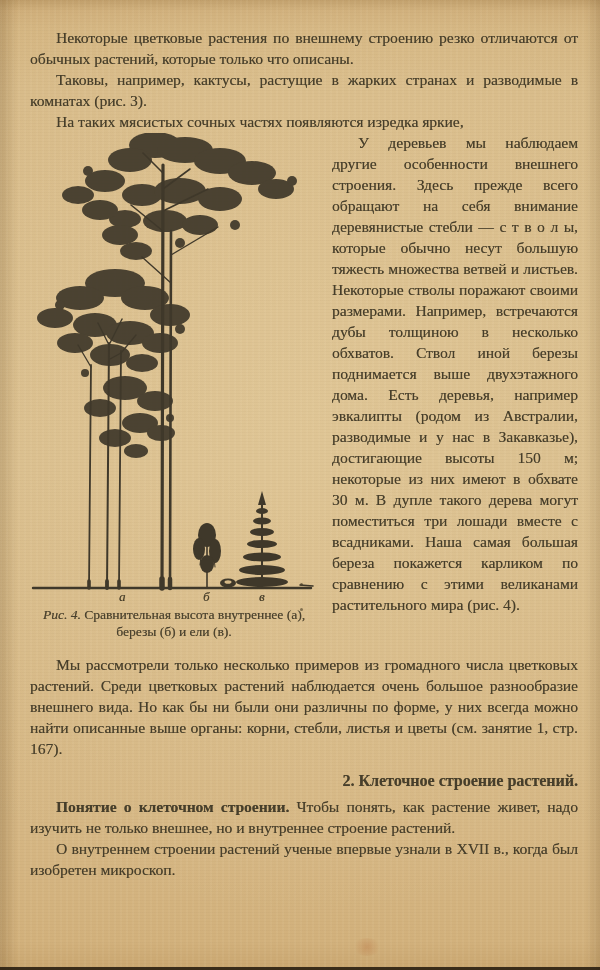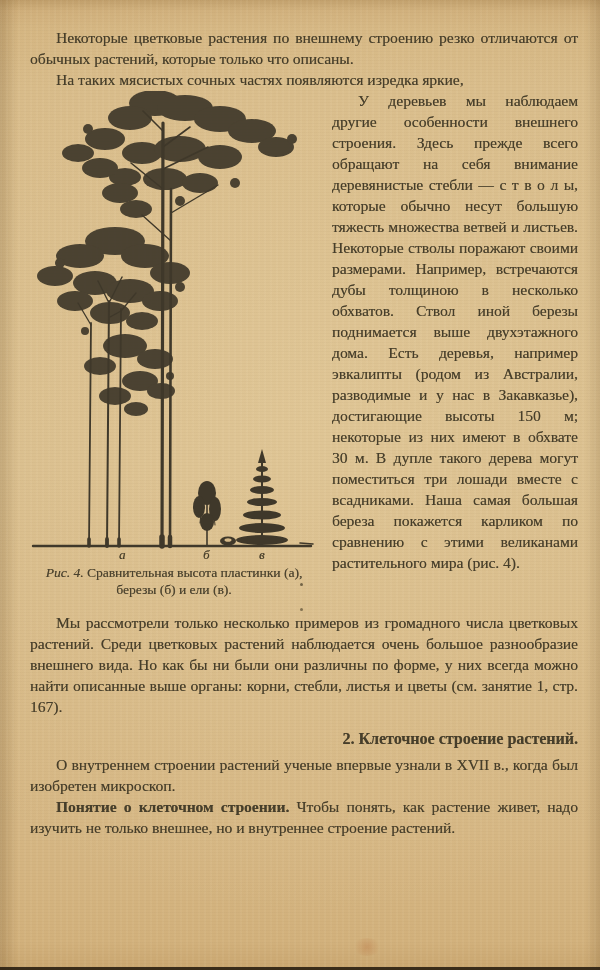--- a/index.html
+++ b/index.html
@@ -61,20 +61,21 @@
   .speck-a{position:absolute;left:300px;top:583px;width:3px;height:3px;border-radius:50%;background:rgba(70,60,38,.7);}
   .speck-b{position:absolute;left:300px;top:608px;width:3px;height:3px;border-radius:50%;background:rgba(70,60,38,.6);}
 </style>
 </head>
 <body>
 
 <div class="page">
   <div class="content">
 
     <p>Некоторые цветковые растения по внешнему строению резко отличаются от обычных растений, которые только что описаны.</p>
+    <p>Таковы, например, кактусы, растущие в жарких странах и разводимые в комнатах (рис. 3).</p>
 
     <p><span>На таких мясистых сочных частях появляются изредка яркие, </span><span class="fig">
       <svg width="292" height="470" viewBox="0 0 292 470">
         <g fill="#3f382a" stroke="none" opacity="0.92">
 
           <ellipse cx="125" cy="12" rx="26" ry="13"></ellipse>
               <ellipse cx="155" cy="17" rx="28" ry="13"></ellipse>
           <ellipse cx="190" cy="28" rx="26" ry="13"></ellipse>
               <ellipse cx="222" cy="40" rx="24" ry="12"></ellipse>
           <ellipse cx="246" cy="56" rx="18" ry="10"></ellipse>
@@ -174,32 +175,32 @@
 
           <ellipse cx="198" cy="450" rx="8" ry="4.5"></ellipse>
         </g>
         <ellipse cx="198" cy="449" rx="3.5" ry="1.8" fill="#d7ba88"></ellipse>
         <g font-family="Liberation Serif, DejaVu Serif, serif" font-style="italic" font-size="13" fill="#463e2b">
           <text x="89" y="468">а</text>
           <text x="173" y="468">б</text>
           <text x="229" y="468">в</text>
         </g>
       </svg>
-      <span class="caption"><span class="cap-label">Рис. 4.</span><span> Сравнительная высота пластинки (а), березы (б) и ели (в).</span></span>
+      <span class="caption"><span class="cap-label">Рис. 4.</span><span> Сравнительная высота внутреннее (а), березы (б) и ели (в).</span></span>
     </span></p>
 
     <p>У деревьев мы наблюдаем другие особенности внешнего строения. Здесь прежде всего обращают на себя внимание деревянистые стебли — с т в о л ы, которые обычно несут большую тяжесть множества ветвей и листьев. Некоторые стволы поражают своими размерами. Например, встречаются дубы толщиною в несколько обхватов. Ствол иной березы поднимается выше двухэтажного дома. Есть деревья, например эвкалипты (родом из Австралии, разводимые и у нас в Закавказье), достигающие высоты 150 м; некоторые из них имеют в обхвате 30 м. В дупле такого дерева могут поместиться три лошади вместе с всадниками. Наша самая большая береза покажется карликом по сравнению с этими великанами растительного мира (рис. 4).</p>
 
     <p class="clear">Мы рассмотрели только несколько примеров из громадного числа цветковых растений. Среди цветковых растений наблюдается очень большое разнообразие внешнего вида. Но как бы ни были они различны по форме, у них всегда можно найти описанные выше органы: корни, стебли, листья и цветы (см. занятие 1, стр. 167).</p>
 
     <h2 class="section">2. Клеточное строение растений.</h2>
 
+    <p><span class="lead">Понятие о клеточном строении.</span><span> Чтобы понять, как растение живет, надо изучить не только внешнее, но и внутреннее строение растений.</span></p>
+
     <p>О внутреннем строении растений ученые впервые узнали в XVII в., когда был изобретен микроскоп.</p>
-
-    <p><span class="lead">Понятие о клеточном строении.</span><span> Чтобы понять, как растение живет, надо изучить не только внешнее, но и внутреннее строение растений.</span></p>
 
   </div>
 
   <div class="speck-a"></div>
   <div class="speck-b"></div>
   <div class="stain"></div>
   <div class="edge-bottom"></div>
 </div>
 
 </body></html>

